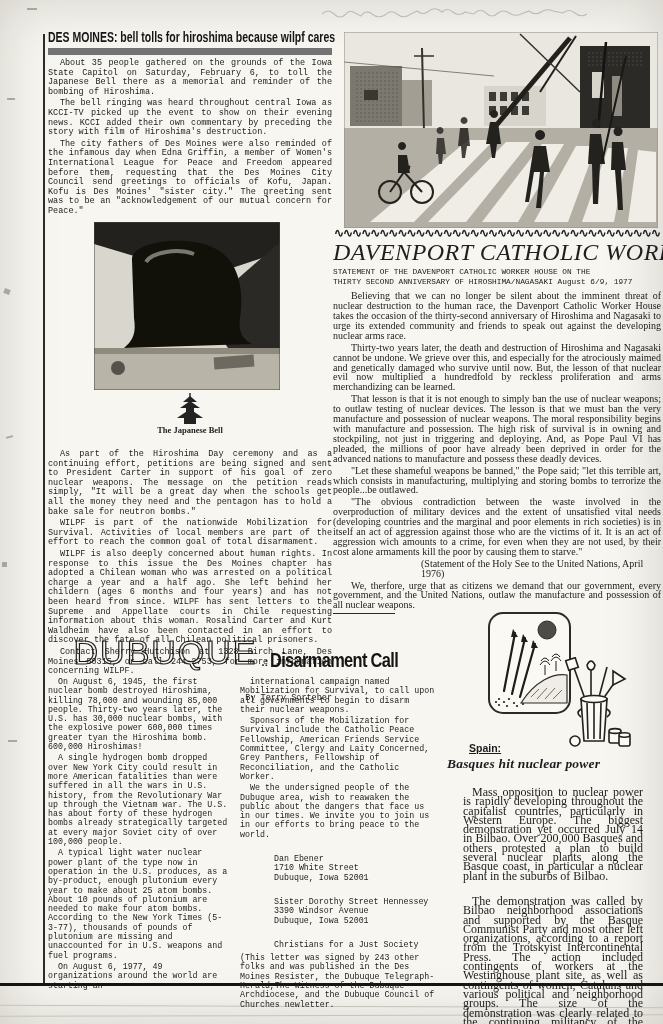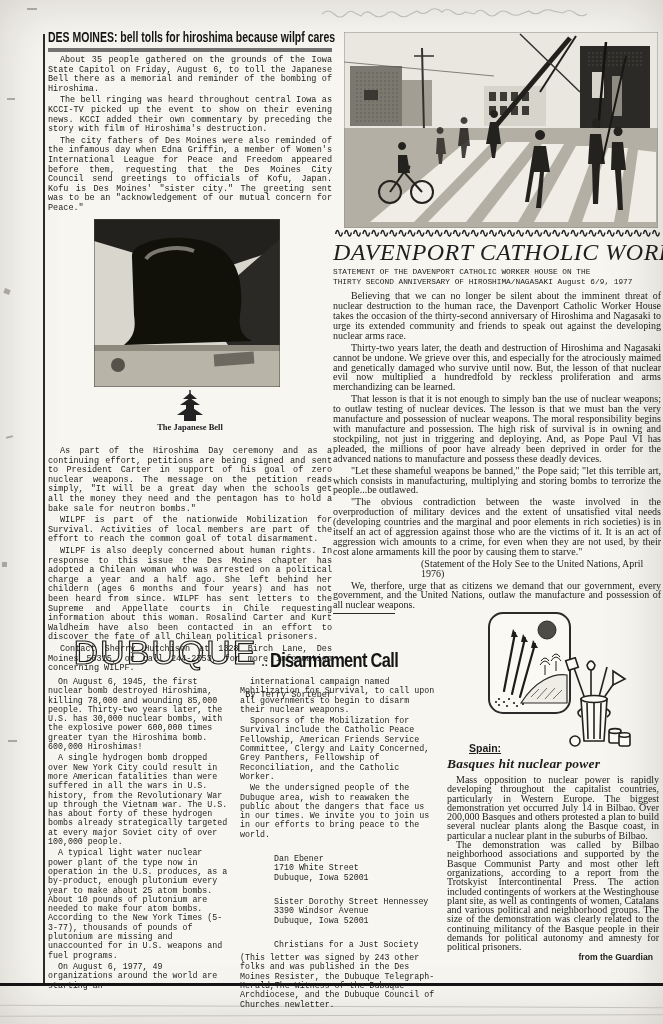--- a/index.html
+++ b/index.html
@@ -9,21 +9,21 @@
   .mono{font-family:"Liberation Mono","DejaVu Sans Mono",monospace;}
 
   
   .rule-left{position:absolute;left:43px;top:34px;width:2px;height:950px;background:#2b2b29;}
   .rule-bottom{position:absolute;left:0;top:983px;width:663px;height:3px;background:#141414;}
   .scanline{position:absolute;left:0;width:663px;height:1px;background:#c6c3bb;}
   .mark{position:absolute;background:#8f8c85;opacity:.7;}
 
   
   .dm{position:absolute;left:48px;top:28px;width:284px;}
-  .dm-head{border-bottom:4px solid #737373;padding-bottom:3px;margin-bottom:4px;height:17px;overflow:visible;}
+  .dm-head{border-bottom:7px solid #737373;padding-bottom:3px;margin-bottom:4px;height:17px;overflow:visible;}
   .dm-headline{font-weight:bold;font-size:15px;white-space:nowrap;transform:scaleX(.70);
                transform-origin:left top;letter-spacing:0;color:#151515;}
   .dm-body{font-size:8.5px;line-height:9.6px;}
   .dm-body p{margin:0 0 2px 0;text-indent:1.4em;text-align:justify;}
   .byline{display:block;text-align:right;text-indent:0;margin-top:17px;}
 
   .bell-fig{width:192px;margin:5px auto 15px auto;text-align:center;}
   .bell-caption{font-family:"Liberation Serif",serif;font-weight:bold;font-size:8.5px;margin-top:1px;}
 
   
@@ -53,21 +53,21 @@
   .du-col1{left:48px;width:183px;}
   .du-col2{left:240px;width:199px;}
   .addr{margin:15px 0 0 34px;text-indent:0 !important;}
   .addr div{text-indent:0;}
   .du-note{margin-top:4px !important;text-indent:0 !important;}
 
   
   .sp{position:absolute;left:447px;top:742px;width:212px;font-family:"Liberation Serif",serif;}
   .sp-kicker{font-weight:bold;font-size:10.5px;text-decoration:underline;font-family:"Liberation Sans",sans-serif;padding-left:22px;}
   .sp-headline{font-weight:bold;font-style:italic;font-size:13.5px;margin:2px 0 3px 0;letter-spacing:.2px;}
-  .sp-body p{font-size:10px;line-height:9.3px;text-align:justify;text-indent:9px;margin:0;}
+  .sp-body p{font-size:12px;line-height:9.3px;text-align:justify;text-indent:9px;margin:16px;}
   .sp-credit{text-align:right;font-weight:bold;font-size:8.6px;font-family:"Liberation Sans",sans-serif;
              margin-top:0;padding-right:6px;}
 
   .figwrap{position:absolute;}
   svg{display:block;}
 </style>
 </head>
 <body>
 
 <div class="page">
@@ -85,21 +85,21 @@
 
   <svg width="330" height="16" style="position:absolute;left:320px;top:5px;opacity:.38;">
     <path d="M2 9 q6 -6 12 0 t12 0 q4 -5 9 -1 l6 3 q5 -7 11 -2 t13 1 q6 -6 12 -1 t12 1 l8 -4 q6 5 12 0 t13 1 q5 -5 11 0 t12 0 l9 2 q6 -7 12 -1 t12 0 q5 -4 11 0 t12 1 l8 -3 q6 5 12 1 t12 -1 l10 2 q6 -5 12 0 t12 1" stroke="#77746c" stroke-width="1.1" fill="none"></path>
   </svg>
 
   <div class="dm">
     <div class="dm-head">
       <div class="dm-headline">DES MOINES: bell tolls for hiroshima because wilpf cares</div>
     </div>
     <div class="dm-body mono">
-      <p>About 35 people gathered on the grounds of the Iowa State Capitol on Friday, August 6, to toll the Japanese Bell there as a memorial and reminder of the bombing of Hiroshima.</p>
+      <p>About 35 people gathered on the grounds of the Iowa State Capitol on Saturday, February 6, to toll the Japanese Bell there as a memorial and reminder of the bombing of Hiroshima.</p>
       <p>The bell ringing was heard throughout central Iowa as KCCI-TV picked up the event to show on their evening news.  KCCI added their own commentary by preceding the story with film of Hiroshima's destruction.</p>
       <p>The city fathers of Des Moines were also reminded of the infamous day when Edna Griffin, a member of Women's International League for Peace and Freedom appeared before them, requesting that the Des Moines City Council send greetings to officials of Kofu, Japan.  Kofu is Des Moines' "sister city."  The greeting sent was to be an "acknowledgement of our mutual concern for Peace."</p>
 
       <div class="bell-fig">
         <svg width="186" height="168" viewBox="0 0 186 168">
           <rect x="0" y="0" width="186" height="168" fill="#d9d6cd"></rect>
           <polygon points="0,0 186,0 186,30 120,52 60,40 0,22" fill="#23211e"></polygon>
           <polygon points="186,20 186,140 150,150 130,120 140,60" fill="#2b2926"></polygon>
           <path d="M38 38 C36 20 92 12 120 26 C146 38 150 70 146 96 C144 112 150 118 158 122 L30 126 C40 118 42 110 40 96 Z" fill="#111009"></path>
           <path d="M52 40 C58 30 84 26 100 32" stroke="#cfccc2" stroke-width="4" fill="none" opacity=".55"></path>

